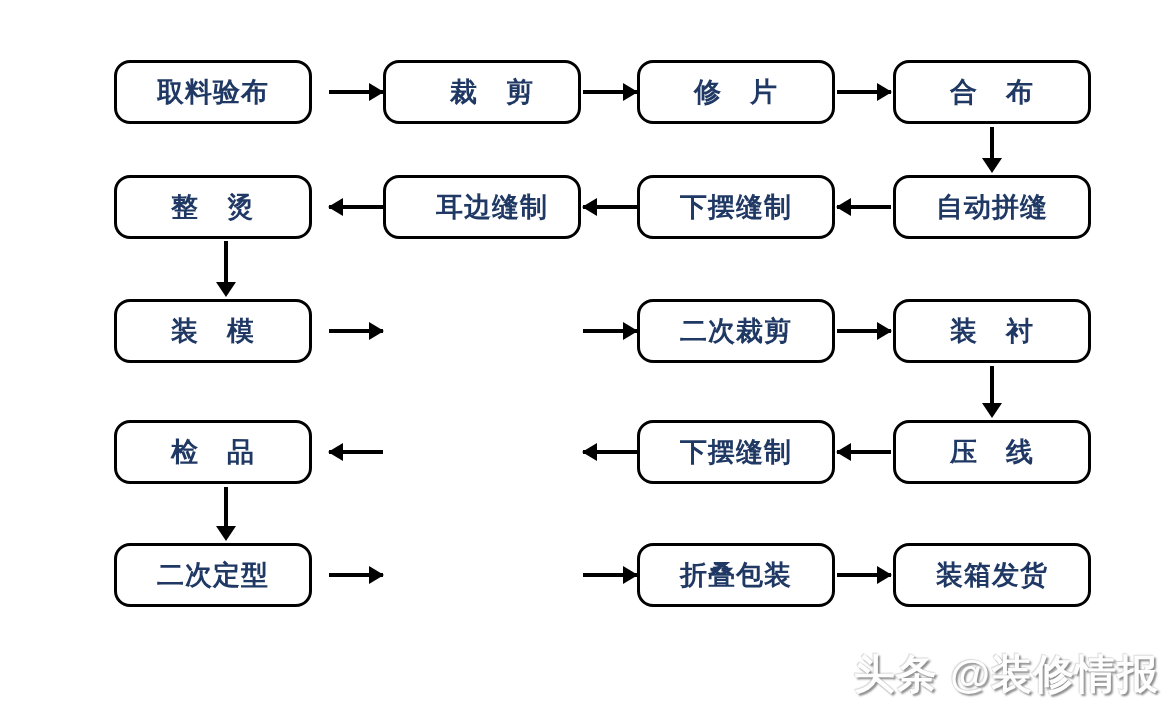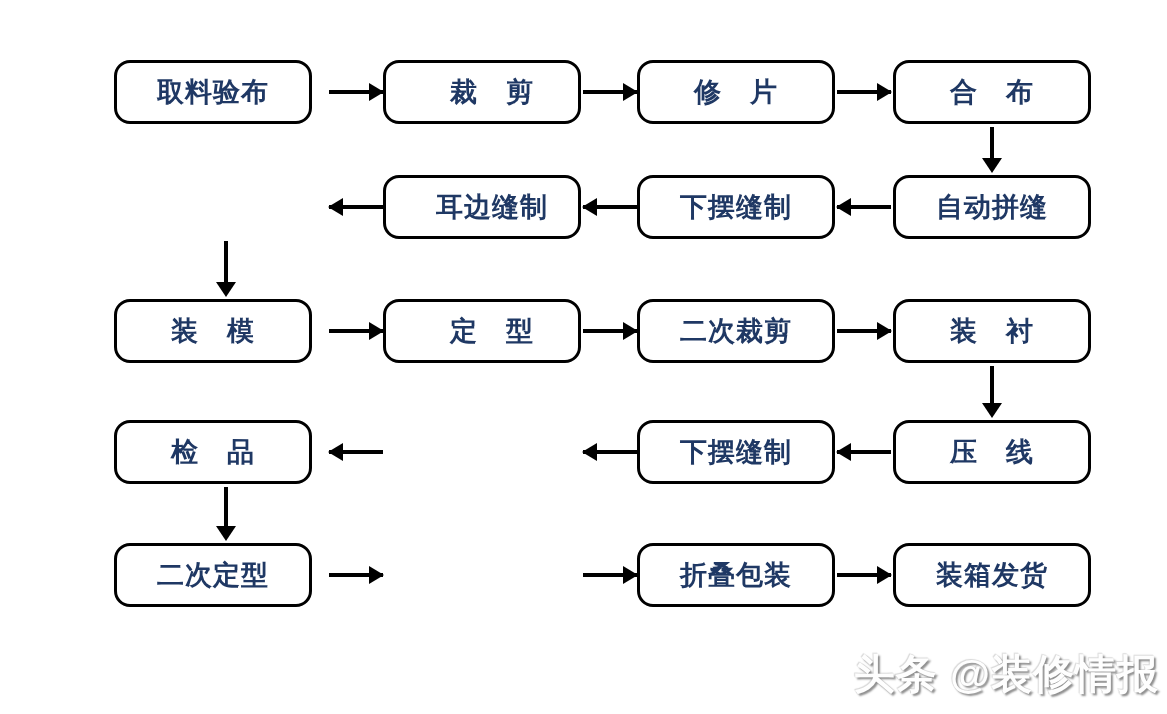--- a/index.html
+++ b/index.html
@@ -72,26 +72,26 @@
 </head>
 <body>
 
 <div class="stage">
 
   <div class="node r1 c1">取料验布</div>
   <div class="node r1 c2">裁　剪</div>
   <div class="node r1 c3">修　片</div>
   <div class="node r1 c4">合　布</div>
 
+  <div class="node r2 c1">整　烫</div>
   <div class="node r2 c2">耳边缝制</div>
   <div class="node r2 c4">自动拼缝</div>
   <div class="node r2 c3">下摆缝制</div>
 
   <div class="node r3 c1">装　模</div>
-  <div class="node r3 c2">定　型</div>
   <div class="node r3 c3">二次裁剪</div>
   <div class="node r3 c4">装　衬</div>
 
   <div class="node r4 c1">检　品</div>
   <div class="node r4 c3">下摆缝制</div>
   <div class="node r4 c4">压　线</div>
 
   <div class="node r5 c1">二次定型</div>
   <div class="node r5 c3">折叠包装</div>
   <div class="node r5 c4">装箱发货</div>

